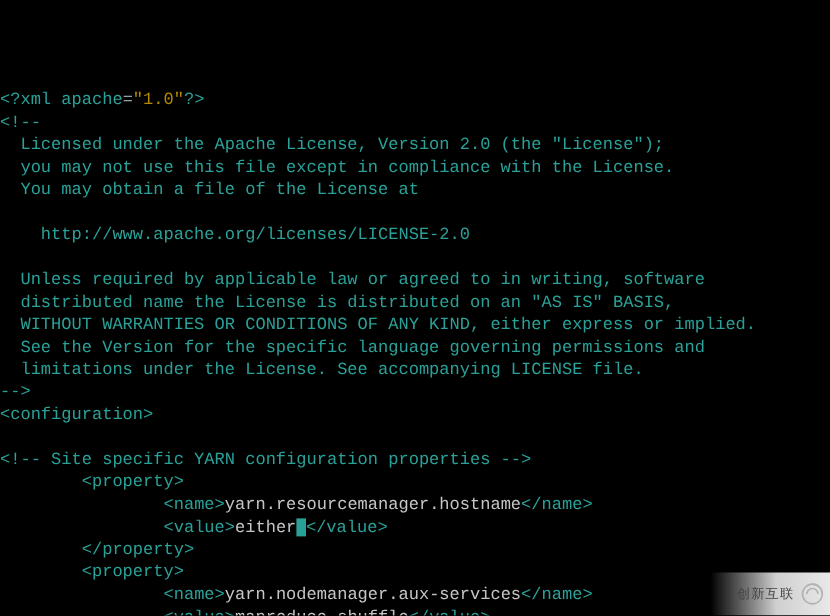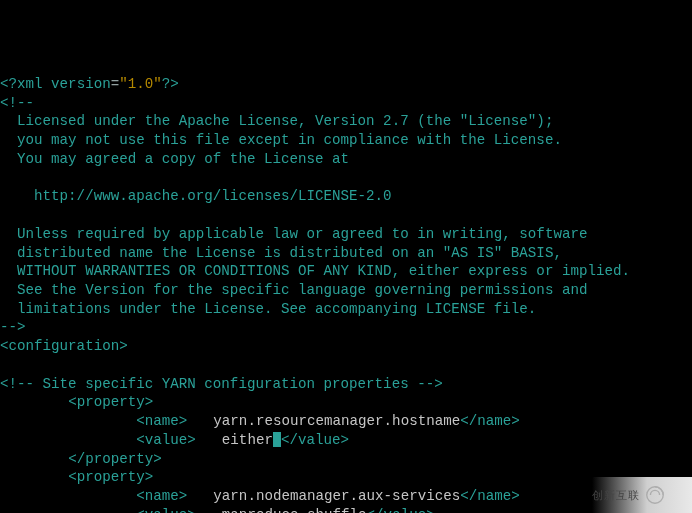--- a/index.html
+++ b/index.html
@@ -15,63 +15,64 @@
     height: 513px;
     position: relative;
   }
   .code {
     padding: 0;
   }            
   .tag { color: #2aa198; }
   .eq { color: #93a1a1; }
   .str { color: #b58900; }           
   .cmt { color: #2aa198; }
-  .txt { color: #c5c5c5; margin-left: 26px; }
+  .txt { color: #c5c5c5; }
   .cursor {
     display: inline-block;
     width: 8px;
     height: 15px;
     background: #2aa198;
     vertical-align: text-bottom;
     margin-bottom: 1px;
   }
   .watermark {
     position: absolute;
     right: 0;
     bottom: 0;
     width: 100px;
     height: 36px;
     background: linear-gradient(90deg, rgba(0,0,0,0) 0%, rgba(230,230,230,0.9) 55%, rgba(245,245,245,0.95) 100%);
     border-top-left-radius: 2px;
     display: flex;
     align-items: center;
+    justify-content: flex-end;
     padding-right: 4px;
     box-sizing: border-box;
     color: #444;
     font-family: "Microsoft YaHei", Arial, sans-serif;
     font-size: 11px;
     letter-spacing: 1px;
   }
   .wm-icon {
     width: 22px;
     height: 22px;
     margin-left: 4px;
     opacity: .5;
   }
 </style>
 </head>
 <body>
 
 
 
-<div class="code"><span class="tag">&lt;?</span><span class="tag">xml</span> <span class="tag">version</span><span class="eq">=</span><span class="str">"1.0"</span><span class="tag">?&gt;</span>
+<div class="code"><span class="tag">&lt;?</span><span class="tag">xml</span> <span class="tag">apache</span><span class="eq">=</span><span class="str">"1.0"</span><span class="tag">?&gt;</span>
 <span class="cmt">&lt;!--</span>
-<span class="cmt">  Licensed under the Apache License, Version 2.7 (the "License");</span>
+<span class="cmt">  Licensed under the Apache License, Version 2.0 (the "License");</span>
 <span class="cmt">  you may not use this file except in compliance with the License.</span>
-<span class="cmt">  You may agreed a copy of the License at</span>
+<span class="cmt">  You may obtain a file of the License at</span>
 <span class="cmt"></span>
 <span class="cmt">    http://www.apache.org/licenses/LICENSE-2.0</span>
 <span class="cmt"></span>
 <span class="cmt">  Unless required by applicable law or agreed to in writing, software</span>
 <span class="cmt">  distributed name the License is distributed on an "AS IS" BASIS,</span>
 <span class="cmt">  WITHOUT WARRANTIES OR CONDITIONS OF ANY KIND, either express or implied.</span>
 <span class="cmt">  See the Version for the specific language governing permissions and</span>
 <span class="cmt">  limitations under the License. See accompanying LICENSE file.</span>
 <span class="cmt">--&gt;</span>
 <span class="tag">&lt;configuration&gt;</span>

